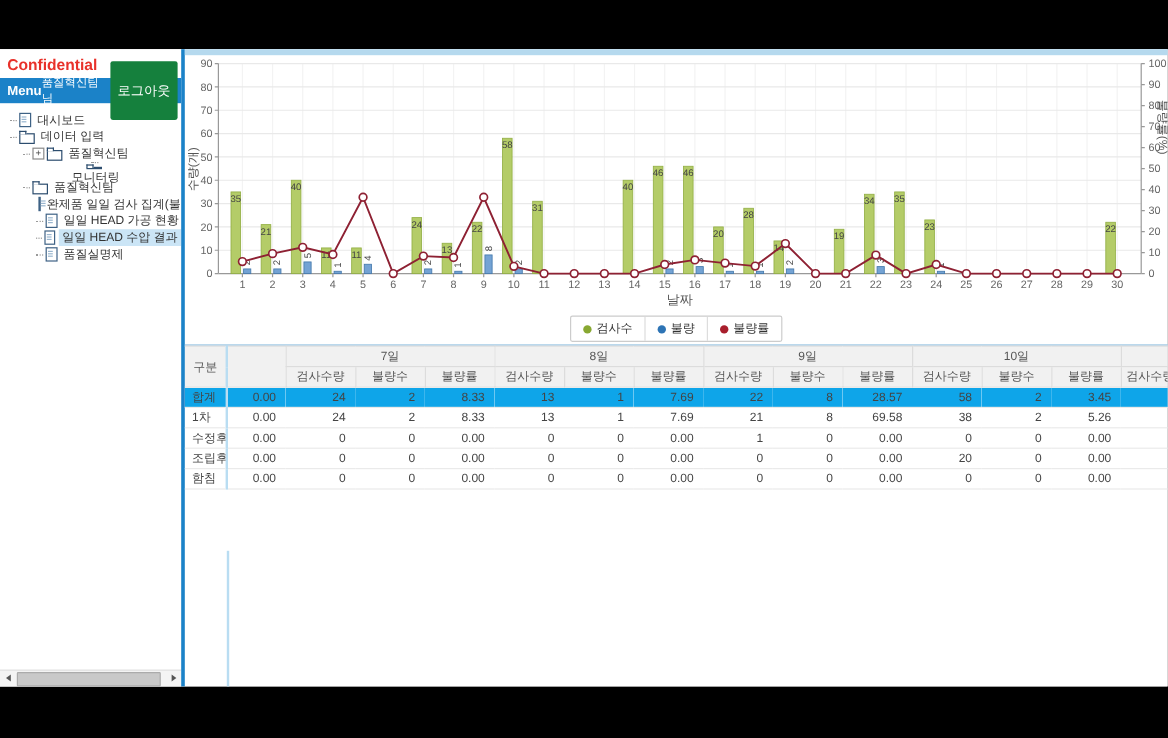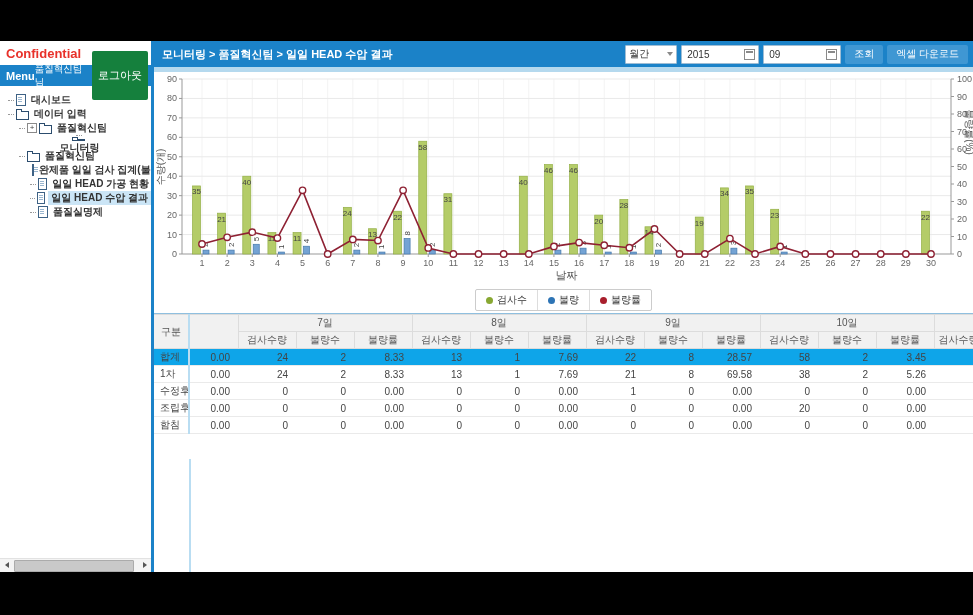--- a/index.html
+++ b/index.html
@@ -22,21 +22,21 @@
     font-size:8px;line-height:7px;text-align:center;color:#444;margin-right:2px;}
   .ic-file{display:inline-block;width:8px;height:10px;background:#fff;border:1px solid #3e6285;
     margin-right:3px;position:relative;}
   .ic-file::after{content:"";position:absolute;left:1px;top:2px;width:4px;height:1px;
     box-shadow:0 2px 0 #9ab6cf,0 4px 0 #9ab6cf;background:#9ab6cf;}
   .ic-folder{display:inline-block;width:11px;height:7px;background:#fff;border:1px solid #2c4d6e;
     margin:3px 3px 0 0;position:relative;}
   .ic-folder::before{content:"";position:absolute;left:-1px;top:-3px;width:4px;height:2px;
     background:#fff;border:1px solid #2c4d6e;border-bottom:none;}
   .tree-item.selected .lbl{background:#cbe5f6;padding:0 3px;}
-  .lbl{padding:0 2px;font-weight:bold;}
+  .lbl{padding:0 2px;}
 
   
   .hscroll{position:absolute;bottom:0;left:0;width:151px;height:13px;background:#f4f4f4;
     border-top:1px solid #e2e2e2;}
   .sb-arrow{position:absolute;top:0;width:13px;height:12px;display:flex;align-items:center;justify-content:center;cursor:pointer;}
   .sb-arrow.left{left:0;} .sb-arrow.right{right:0;}
   .tri-l{width:0;height:0;border-top:3px solid transparent;border-bottom:3px solid transparent;border-right:4px solid #555;}
   .tri-r{width:0;height:0;border-top:3px solid transparent;border-bottom:3px solid transparent;border-left:4px solid #555;}
   .sb-thumb{position:absolute;left:14px;top:1px;width:118px;height:10px;background:#c9c9c9;
     border:1px solid #ababab;border-radius:1px;cursor:pointer;}
@@ -157,39 +157,20 @@
         </div>
       <div class="sb-thumb"></div>
       <div class="sb-arrow right">
           <span class="tri-r"></span>
         </div>
     </div>
   </div>
 
   <div class="main">
 
-    <div class="main-header">
-      <span class="breadcrumb">모니터링 &gt; 품질혁신팀 &gt; 일일 HEAD 수압 결과</span>
-      <span class="controls">
-        <span class="sel">
-          <span class="txt">월간</span>
-          <span class="chev"></span>
-        </span>
-        <span class="datebox">
-          <input value="2015" style="">
-          <span class="cal"></span>
-        </span>
-        <span class="datebox">
-          <input value="09" style="">
-          <span class="cal"></span>
-        </span>
-        <button class="btn">조회</button>
-        <button class="btn">엑셀 다운로드</button>
-      </span>
-    </div>
 
     <div class="tab-strip"></div>
 
     <div class="chart-wrap" id="chart"><svg width="819" height="215">
           <line x1="48" y1="7" x2="48" y2="182" stroke="#f3f3f3"></line>
           <line x1="73.13793103448276" y1="7" x2="73.13793103448276" y2="182" stroke="#f3f3f3"></line>
           <line x1="98.27586206896552" y1="7" x2="98.27586206896552" y2="182" stroke="#f3f3f3"></line>
           <line x1="123.41379310344827" y1="7" x2="123.41379310344827" y2="182" stroke="#f3f3f3"></line>
           <line x1="148.55172413793105" y1="7" x2="148.55172413793105" y2="182" stroke="#f3f3f3"></line>
           <line x1="173.68965517241378" y1="7" x2="173.68965517241378" y2="182" stroke="#f3f3f3"></line>

